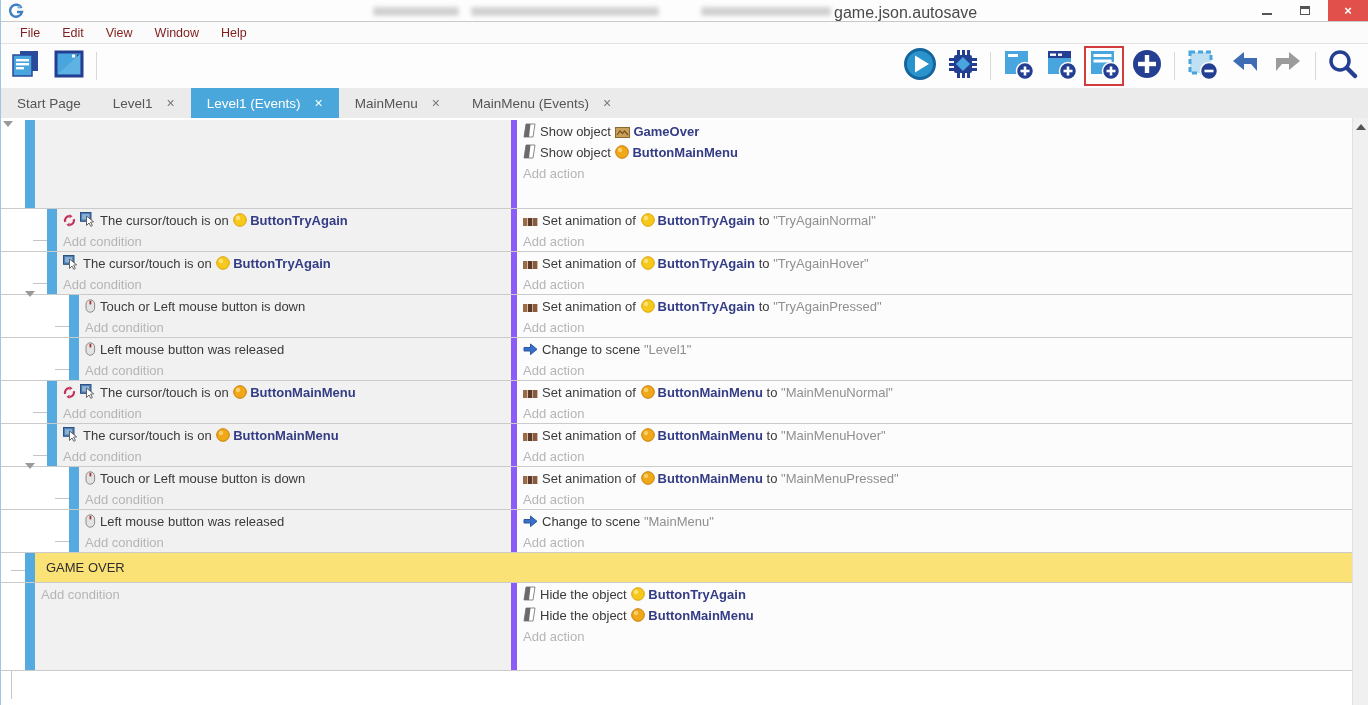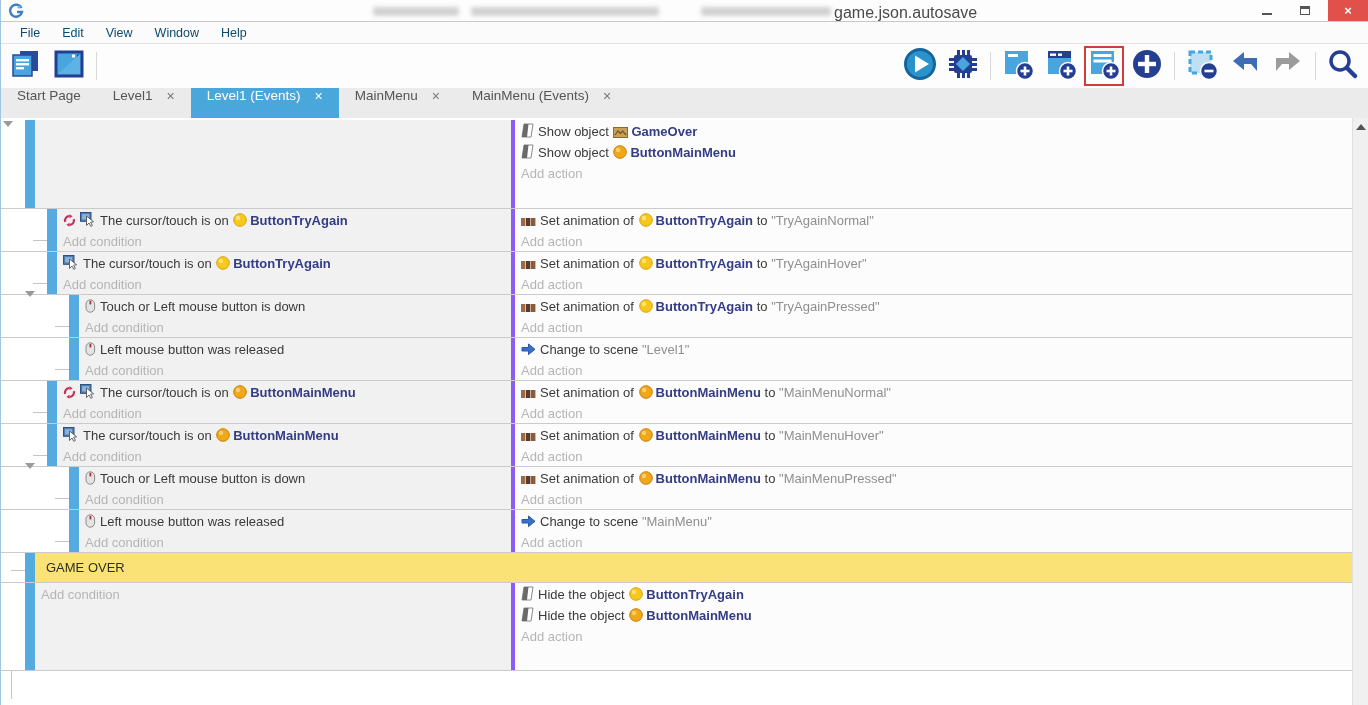--- a/index.html
+++ b/index.html
@@ -13,49 +13,49 @@
   .blur-block { position:absolute; top:7px; height:9px; background:#9d9d9d; opacity:.45; filter:blur(2px); border-radius:2px; }
   #title-text { position:absolute; left:833px; top:4px; font-size:16px; color:#4a4a4a; }
   .win-btn { position:absolute; top:0; height:21px; display:flex; align-items:center; justify-content:center; cursor:default; }
   #btn-min { right:86px; width:30px; } #btn-max { right:48px; width:30px; }
   #btn-close { right:0; width:40px; background:var(--close-button-red); color:#fff; font-size:13px; font-weight:bold; }
   #btn-min .glyph { width:10px; height:2px; background:#555; margin-top:6px; }
   #btn-max .glyph { width:10px; height:9px; border:1.5px solid #555; border-top-width:3px; }
 
   
   #menubar { position:absolute; top:22px; left:0; right:0; height:22px; background:#fbfbfb; border-bottom:1px solid #e3e3e3; display:flex; align-items:center; padding-left:8px; }
-  .menu-item { font-size:12.5px; color:#0c4a6e; padding:2px 11px; cursor:default; }
+  .menu-item { font-size:12.5px; color:#7f1d1d; padding:2px 11px; cursor:default; }
 
   
   #toolbar { position:absolute; top:44px; left:0; right:0; height:44px; background:#fdfdfd; }
   .tb-group { position:absolute; top:4px; display:flex; align-items:center; gap:5px; }
   #tb-left { left:6px; } #tb-right { right:6px; }
   .tb-btn { width:38px; height:36px; display:flex; align-items:center; justify-content:center; position:relative; cursor:pointer; }
   .tb-sep { width:1px; height:28px; background:#d8d8d8; margin:0 3px; }
   .red-box { position:absolute; inset:-2px -1px; border:2px solid var(--highlight-red); pointer-events:none; }
 
   
   #tabbar { position:absolute; top:88px; left:0; right:0; height:30px; background:#ebebeb; display:flex; align-items:stretch; }
-  .tab { display:flex; align-items:flex-start; padding:0 16px; font-size:13.5px; color:#555; gap:14px; cursor:pointer; }
+  .tab { display:flex; align-items:flex-end; padding:7px 16px; font-size:13.5px; color:#555; gap:14px; cursor:pointer; }
   .tab .close { color:#777; font-size:14px; }
   .tab.active { background:var(--accent-blue); color:#fff; }
   .tab.active .close { color:#fff; }
 
   
   #events-wrap { position:absolute; top:118px; left:0; right:0; bottom:0; background:#fff; }
   #events-list { position:absolute; top:2px; left:0; right:16px; bottom:0; }
   #tree-vline { position:absolute; left:10px; top:2px; bottom:6px; width:1px; background:#c6c6c6; }
   .tree-tri { position:absolute; width:0; height:0; border-left:5px solid transparent; border-right:5px solid transparent; border-top:6px solid #9a9a9a; z-index:3; }
   #tree-tri-top { left:2px; top:3px; }
 
   .ev-row { position:relative; border-bottom:1px solid #cbcbcb; background:#fff; }
   .ev-bar { position:absolute; top:0; bottom:0; width:10px; background:var(--event-bar); }
   .cell { position:absolute; top:0; bottom:0; overflow:hidden; padding-top:1px; }
   .cell.cond { background:#f1f1f1; }
-  .cell.act  { background:#fcfcfc; border-left:4px solid #8b5cf6; }
+  .cell.act  { background:#fcfcfc; border-left:6px solid #8b5cf6; }
   .ev-line { height:21px; line-height:21px; padding-left:6px; white-space:nowrap; font-size:13px; color:#3a3a3a; }
   .ev-line svg { vertical-align:-2px; margin-right:4px; }
   .ev-line .thumb svg { margin:0 3px 0 1px; }
   .s-o { color:var(--object-text); font-weight:bold; }
   .s-q { color:var(--muted-text); }
   .add-line { height:21px; line-height:21px; padding-left:6px; font-size:13px; color:var(--placeholder-text); cursor:pointer; }
   .elbow { position:absolute; height:1px; background:#c4c4c4; }
 
   .comment-row { position:relative; border-bottom:1px solid #cbcbcb; background:#fff; }
   .comment-body { position:absolute; top:0; bottom:0; right:0; display:flex; align-items:center; padding-left:11px; font-size:13px; color:#2e2e2e; }

